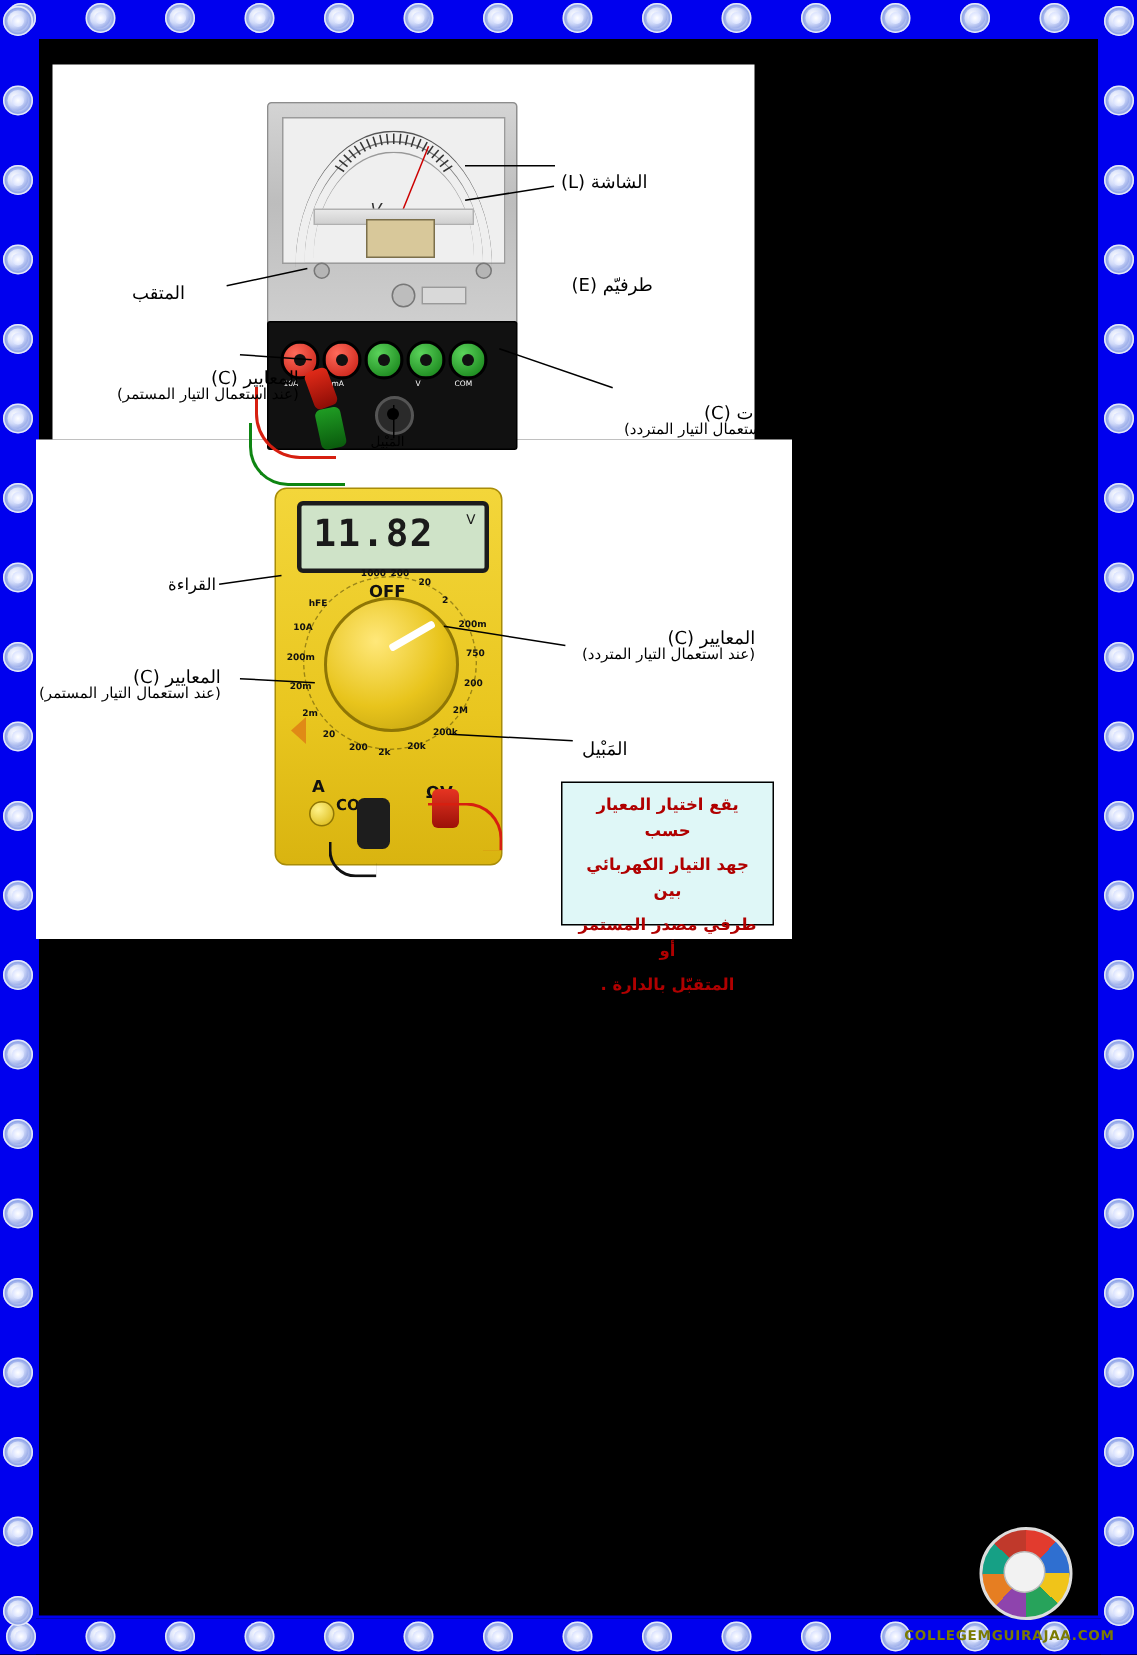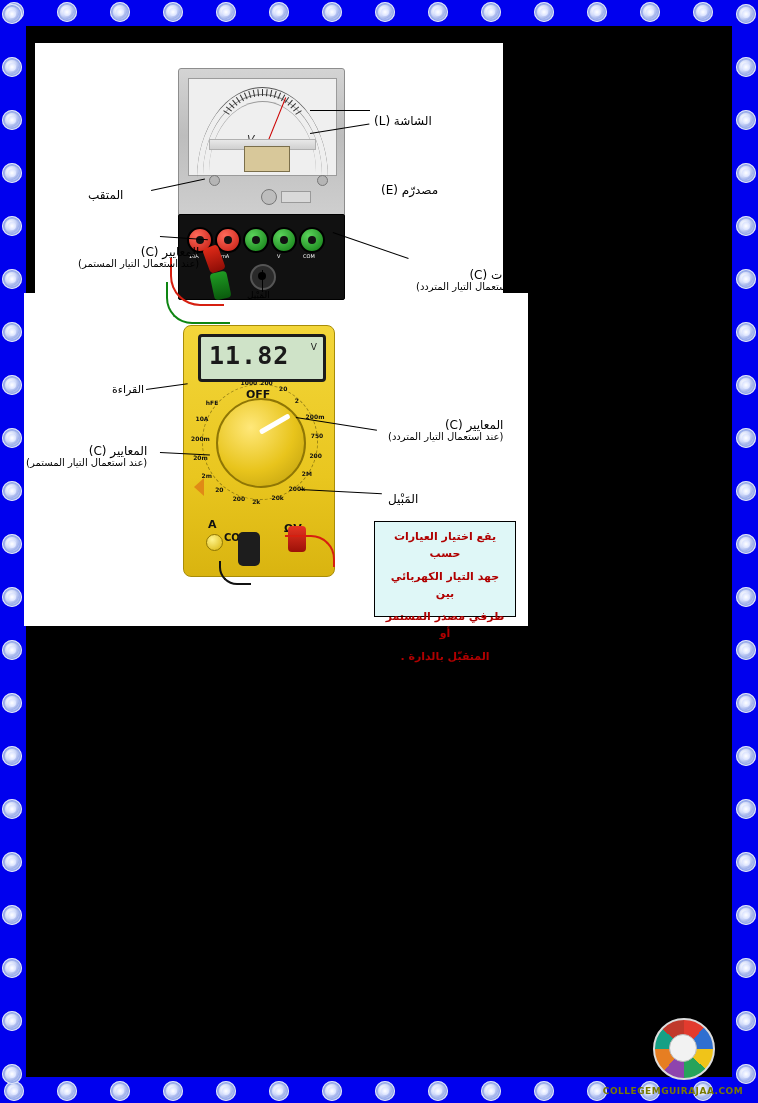--- a/index.html
+++ b/index.html
@@ -261,21 +261,21 @@
 </div>
 
 <div class="line" style="left:310px;top:110px;width:60px;"></div>
 <div class="line" style="left:310px;top:133px;width:60px;transform:rotate(-9deg);"></div>
 <div class="line" style="left:151px;top:190px;width:55px;transform:rotate(-12deg);"></div>
 <div class="line" style="left:160px;top:236px;width:48px;transform:rotate(4deg);"></div>
 <div class="line" style="left:333px;top:232px;width:80px;transform:rotate(19deg);"></div>
 <div class="line" style="left:262px;top:270px;width:1px;height:22px;transform:rotate(0deg);"></div>
 
 <div class="lbl l-main" style="left:374px;top:114px;">الشاشة (L)</div>
-<div class="lbl l-main" style="left:381px;top:183px;">مصدرّم (E)</div>
+<div class="lbl l-main" style="left:381px;top:183px;">طرفيّم (E)</div>
 <div class="lbl l-main" style="left:88px;top:188px;">المتقب</div>
 <div class="lbl l-main" style="left:78px;top:245px;">
   <span>المعايير (C)</span>
   <span class="sub">(عند استعمال التيار المستمر)</span>
 </div>
 <div class="lbl l-main" style="left:416px;top:268px;">
   <span>العيارات (C)</span>
   <span class="sub">(عند استعمال التيار المتردد)</span>
 </div>
 <div class="lbl" style="left:247px;top:290px;font-size:9px;">المَبْيل</div>
@@ -333,21 +333,21 @@
   <span>المعايير (C)</span>
   <span class="sub">(عند استعمال التيار المتردد)</span>
 </div>
 <div class="lbl l-main" style="left:26px;top:444px;">
   <span>المعايير (C)</span>
   <span class="sub">(عند استعمال التيار المستمر)</span>
 </div>
 <div class="lbl l-main" style="left:388px;top:492px;">المَبْيل</div>
 
 <div class="notebox">
-  <p>يقع اختيار العيارات حسب</p>
+  <p>يقع اختيار المعيار حسب</p>
   <p>جهد التيار الكهربائي بين</p>
   <p>طرفي مصدر المستمر أو</p>
   <p>المتقبّل بالدارة .</p>
 </div>
 
 <div class="logo">
   <div class="logo-in"></div>
 </div>
 <div class="logo-text">COLLEGEMGUIRAJAA.COM</div>
 

